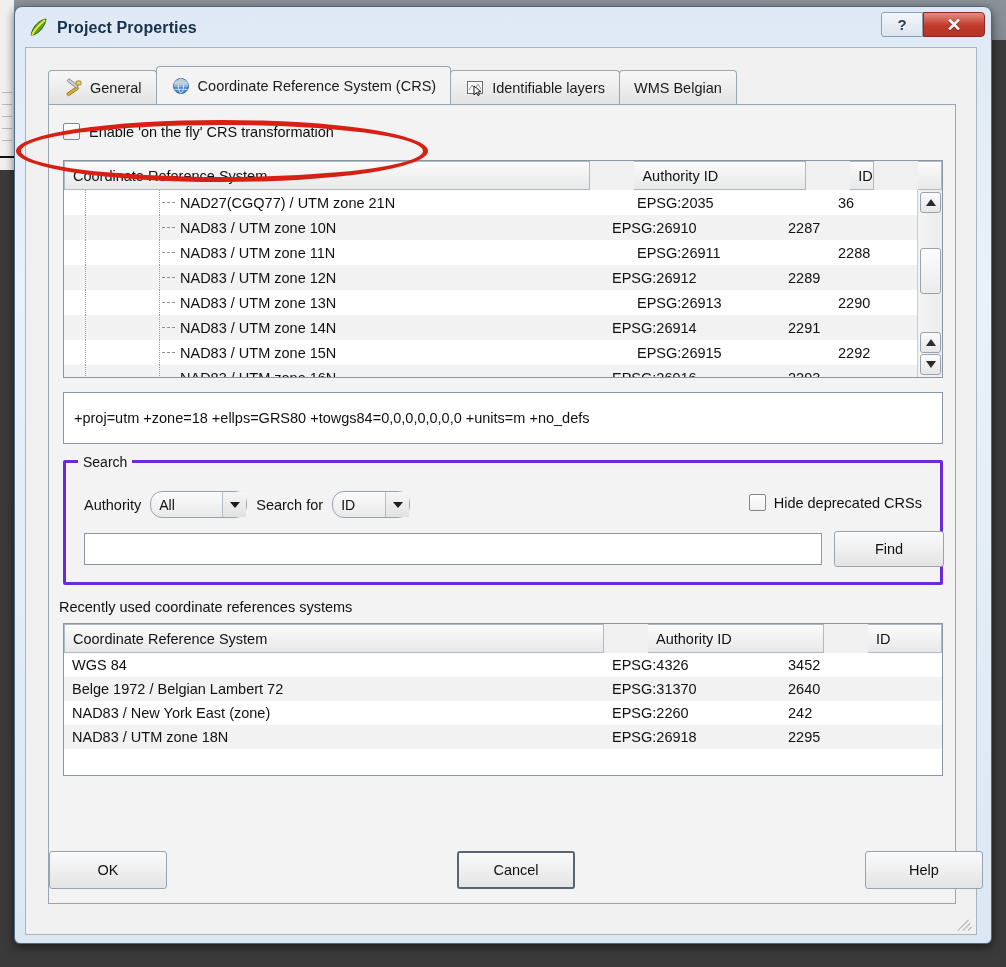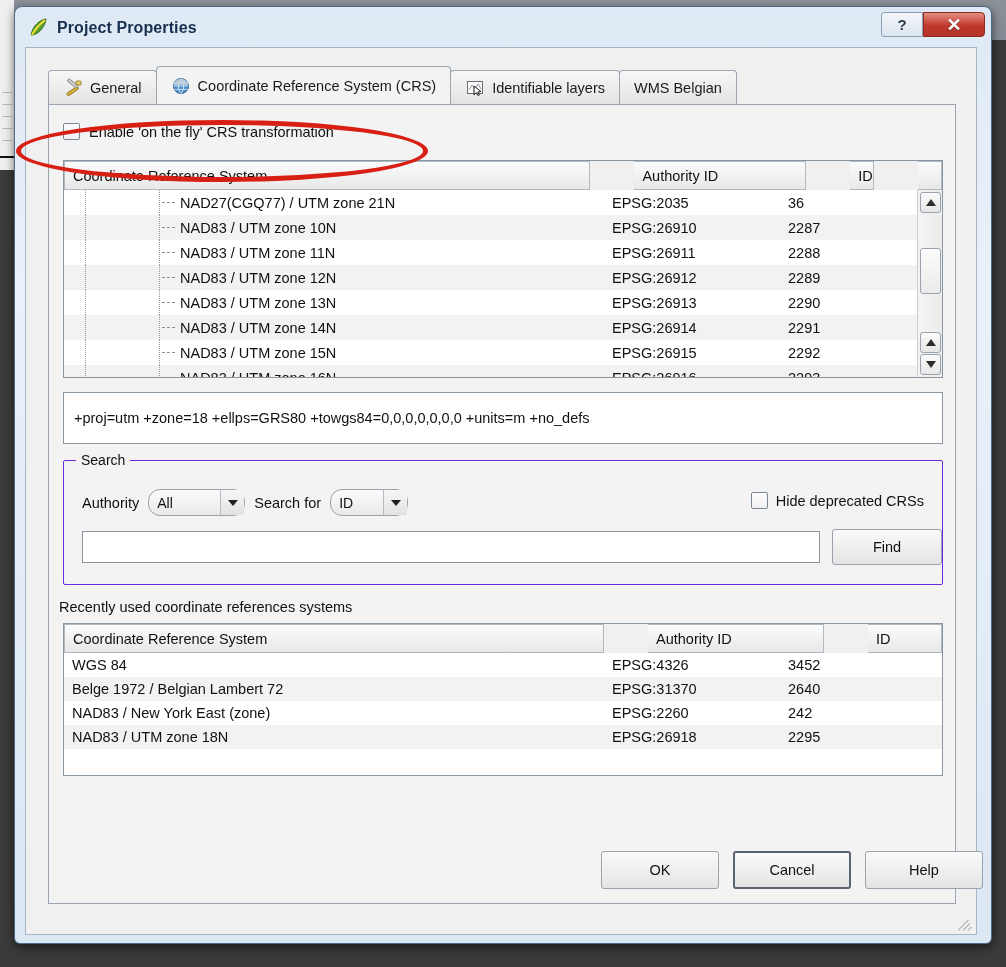--- a/index.html
+++ b/index.html
@@ -164,21 +164,21 @@
   .col-auth { width: 176px; }
   .col-id   { flex: 1 1 auto; }
   .hdr-spacer { width: 25px; background: linear-gradient(180deg,#fbfbfb,#e8e8e8); border: 1px solid #b0b8c2; border-left:none; }
 
   .tree-body { flex: 1 1 auto; position: relative; overflow: hidden; display:flex; }
   .tree-rows { flex: 1 1 auto; position: relative; overflow: hidden; }
   .trow {
     display: flex; height: 25px; align-items: center;
     font-size: 14.5px; color: #111;
   }
-  .trow.odd  { background: #ffffff; }
+  .trow.odd  { background: #ffffff; gap: 25px; }
   .trow.even { background: #f2f2f2; }
   .trow .c-crs  { width: 540px; display:flex; align-items:center; }
   .trow .c-auth { width: 176px; padding-left: 8px; }
   .trow .c-id   { flex:1 1 auto; padding-left: 8px; }
   .indent-guide {
     width: 12px; height: 25px; border-right: 1px dotted #9b9b9b; margin-left: 10px; flex:0 0 auto;
   }
   .indent-guide2 {
     width: 74px; height: 25px; border-right: 1px dotted #9b9b9b; flex:0 0 auto;
   }
@@ -221,21 +221,21 @@
     width: 880px; height: 52px;
     border: 1px solid #8b96a3; background: #fff;
     display: flex; align-items: center; padding-left: 10px;
     font-size: 14.5px; color: #111;
   }
 
   
   .groupbox {
     position: absolute; left: 14px; top: 355px;
     width: 880px; height: 125px;
-    border: 1px solid #6d28d9; border-radius: 2px;
+    border: 3px solid #6d28d9; border-radius: 2px;
   }
   .gb-title {
     position: absolute; top: -9px; left: 12px;
     background: #f3f3f3; padding: 0 5px;
     font-size: 14px; color: #111;
   }
   .srow {
     position: absolute; left: 18px; top: 28px;
     display: flex; align-items: center; gap: 9px;
     font-size: 14.5px; color: #111;
@@ -296,21 +296,21 @@
   }
   .rrow.odd { background:#ffffff; }
   .rrow.even{ background:#f2f2f2; }
   .rrow .c1 { width: 540px; padding-left: 8px; }
   .rrow .c2 { width: 176px; padding-left: 8px; }
   .rrow .c3 { flex:1 1 auto; padding-left: 8px; }
 
   
   .dlg-btns {
     position: absolute; left: 0; bottom: 14px; width: 952px;
-    display: flex; justify-content: flex-end; gap: 14px; padding-right: 18px;
+    display: flex; justify-content: space-between; gap: 14px; padding-right: 18px;
   }
   .dlg-btn { width: 118px; height: 38px; }
   .dlg-btn.default { border: 2px solid #5b646e; }
 
   .grip {
     position: absolute; right: 3px; bottom: 2px; width: 16px; height: 16px;
   }
   .grip i { position:absolute; background:#a8a8a8; height:1px; transform-origin: left; }
 
   

